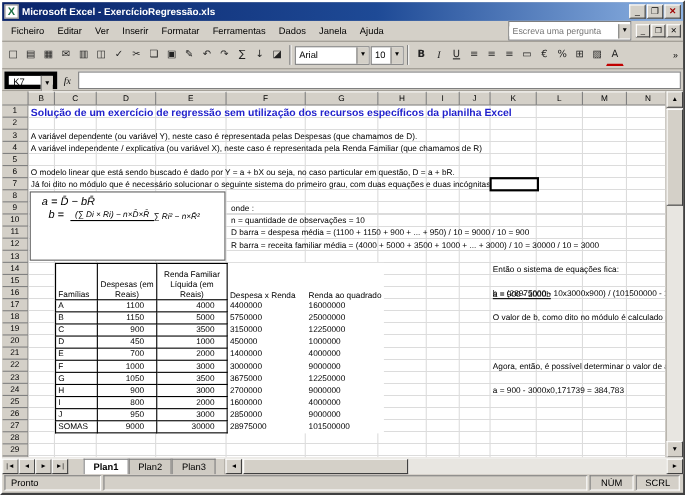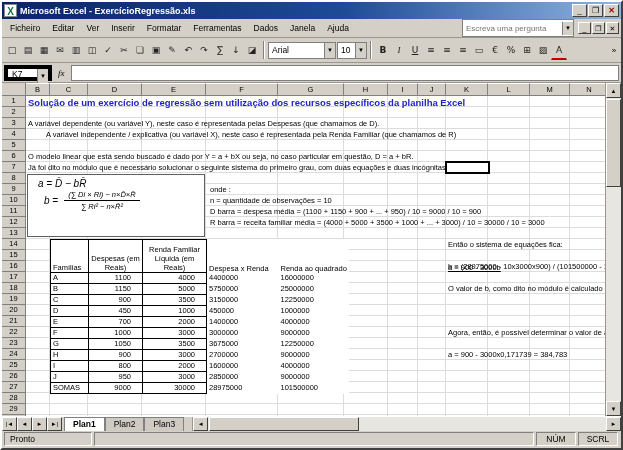--- a/index.html
+++ b/index.html
@@ -52,21 +52,21 @@
   .rowheaders{width:24px;background:#d4d0c8;font-size:7.5px;flex:0 0 auto;overflow:hidden}
   .rowhdr-cell{height:11px;border-right:1px solid #808080;border-bottom:1px solid #808080;text-align:center;line-height:10px}
   .cells{flex:1;position:relative;background:#fff;background-image:repeating-linear-gradient(to bottom,transparent 0,transparent 10px,#dcdcdc 10px,#dcdcdc 11px);overflow:hidden}
   .vline{position:absolute;top:0;bottom:0;width:1px;background:#dcdcdc;z-index:1}
   .ovl{position:absolute;z-index:2;white-space:nowrap;font-size:7.5px;line-height:11px;color:#000}
   .title-line{font-size:9.5px;font-weight:bold;color:#2222cc;line-height:12px}
 
   .formulabox{position:absolute;z-index:2;left:1px;top:78px;width:178px;height:63px;border:1px solid #606060;font-family:Liberation Sans, sans-serif;font-style:italic;background:#fff}
   .aeq{font-size:10px;padding:3px 0 1px 10px}
   .beq{display:flex;align-items:center;gap:6px;padding-left:16px;font-size:10px}
-  .frac{display:flex;flex-direction:column;align-items:center;font-size:7.5px;font-style:italic}
+  .frac{display:flex;flex-direction:row;align-items:center;font-size:7.5px;font-style:italic}
   .num{border-bottom:1px solid #000;padding:0 4px 1px}
   .den{padding-top:1px}
 
   .selcell{position:absolute;z-index:3;left:419px;top:65px;width:45px;height:13px;border:2px solid #000;background:#fff}
 
   .datatable{position:absolute;z-index:2;left:24px;top:143px;border-collapse:collapse;font-size:7.5px;background:#fff;table-layout:fixed}
   .datatable th{font-weight:normal;vertical-align:bottom;line-height:9px;height:33px;padding:0 2px}
   .datatable td{height:10px;line-height:10px;padding:0 2px;overflow:hidden}
   .datatable .c0{width:38px}
   .datatable .c1{width:54px}
@@ -82,21 +82,21 @@
 
   
   .vscroll{width:16px;flex:0 0 auto;display:flex;flex-direction:column;background:#e8e6e1;border-left:1px solid #9a968e}
   .sbtn{height:15px;flex:0 0 auto;background:#d4d0c8;border:1px solid;border-color:#fff #404040 #404040 #fff;font-size:6px;line-height:12px;text-align:center;padding:0}
   .vthumb{height:88px;margin-top:1px;background:#d4d0c8;border:1px solid;border-color:#fff #404040 #404040 #fff}
 
   
   .tabbar{height:15px;display:flex;align-items:stretch;background:#d4d0c8;border-top:1px solid #fff;flex:0 0 auto}
   .tabnav{display:flex}
   .navbtn{width:15px;background:#d4d0c8;border:1px solid;border-color:#fff #404040 #404040 #fff;font-size:6px;text-align:center;padding:0}
-  .tabs{display:flex;margin-left:2px}
+  .tabs{display:flex;margin-left:14px}
   .tab{font-size:8.5px;padding:1px 8px 0;background:#cfcbc3;border:1px solid #808080;border-bottom:none;white-space:nowrap}
   .tab.active{background:#fff;font-weight:bold}
   .hscroll{flex:1;display:flex;margin-left:8px;background:#e8e6e1;border-left:1px solid #9a968e}
   .hbtn{width:15px;background:#d4d0c8;border:1px solid;border-color:#fff #404040 #404040 #fff;font-size:6px;text-align:center;padding:0}
   .hthumb{width:150px;background:#d4d0c8;border:1px solid;border-color:#fff #404040 #404040 #fff;margin:0 1px}
 
   
   .statusbar{height:17px;display:flex;gap:2px;padding:1px 3px 2px 2px;font-size:8.5px;align-items:stretch;flex:0 0 auto}
   .spanel{border:1px solid;border-color:#808080 #fff #fff #808080;padding:0 5px;display:flex;align-items:center;white-space:nowrap}
   .ready{width:88px}
@@ -243,21 +243,21 @@
             <div class="rowhdr-cell">25</div>
             <div class="rowhdr-cell">26</div>
             <div class="rowhdr-cell">27</div>
             <div class="rowhdr-cell">28</div>
             <div class="rowhdr-cell">29</div>
             <div class="rowhdr-cell">30</div>
           </div>
         <div class="cells">
           <div class="ovl title-line" style="left:2px;top:1px">Solução de um exercício de regressão sem utilização dos recursos específicos da planilha Excel</div>
           <div class="ovl" style="left:2px;top:22px">A variável dependente (ou variável Y), neste caso é representada pelas Despesas (que chamamos de D).</div>
-          <div class="ovl" style="left:20px;top:33px">A variável independente / explicativa (ou variável X), neste caso é representada pela Renda Familiar (que chamamos de R)</div>
+          <div class="ovl" style="left:2px;top:33px">A variável independente / explicativa (ou variável X), neste caso é representada pela Renda Familiar (que chamamos de R)</div>
           <div class="ovl" style="left:2px;top:55px">O modelo linear que está sendo buscado é dado por Y = a + bX ou seja, no caso particular em questão, D = a + bR.</div>
           <div class="ovl" style="left:2px;top:66px">Já foi dito no módulo que é necessário solucionar o seguinte sistema do primeiro grau, com duas equações e duas incógnitas:</div>
 
           <div class="formulabox">
             <div class="aeq">a = D̄ − bR̄</div>
             <div class="beq">
               <span>b =</span>
               <span class="frac">
                 <span class="num">(∑ Di × Ri) − n×D̄×R̄</span>
                 <span class="den">∑ Ri² − n×R̄²</span>

